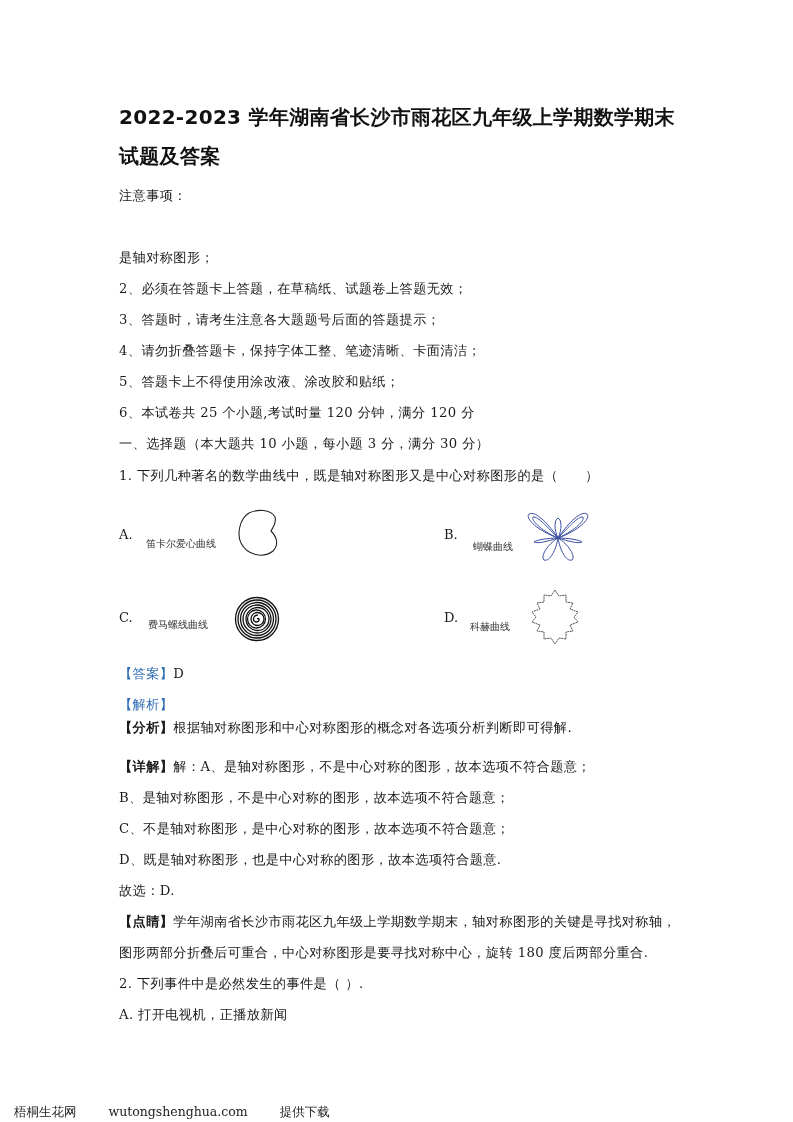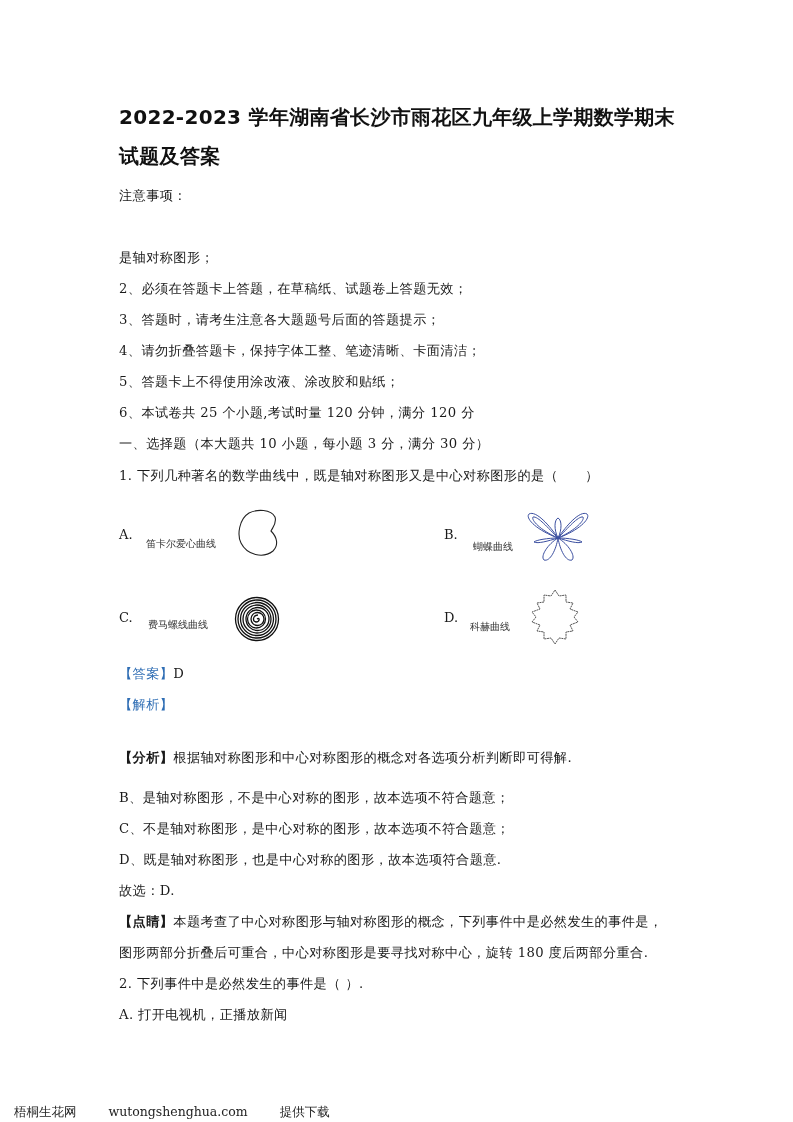--- a/index.html
+++ b/index.html
@@ -78,29 +78,32 @@
   <svg class="fig" style="left:526px; top:588px;" width="58" height="58" viewBox="0 0 58 58">
     <path d="M29 2 L33 8 L40 7 L40 14 L47 15 L44 21 L52 24 L48 29 L52 34 L44 37 L47 43 L40 44 L40 51 L33 50 L29 56 L25 50 L18 51 L18 44 L11 43 L14 37 L6 34 L10 29 L6 24 L14 21 L11 15 L18 14 L18 7 L25 8 Z" fill="none" stroke="#444" stroke-width="0.9" stroke-dasharray="2 0.6"></path>
   </svg>
 
   <div class="line" style="top:665px;">
     <span class="blue">【答案】</span><span>D</span>
   </div>
   <div class="line" style="top:696px;">
     <span class="blue">【解析】</span>
   </div>
-  <div class="line" style="top:749px;text-align:center;">
+  <div class="line" style="top:719px;text-align:center;">
     <span class="bold-br">【分析】</span><span>根据轴对称图形和中心对称图形的概念对各选项分析判断即可得解.</span>
+  </div>
+  <div class="line" style="top:758px;">
+    <span class="bold-br">【详解】</span><span>解：A、是轴对称图形，不是中心对称的图形，故本选项不符合题意；</span>
   </div>
   <div class="line" style="top:789px;">B、是轴对称图形，不是中心对称的图形，故本选项不符合题意；</div>
   <div class="line" style="top:820px;">C、不是轴对称图形，是中心对称的图形，故本选项不符合题意；</div>
   <div class="line" style="top:851px;">D、既是轴对称图形，也是中心对称的图形，故本选项符合题意.</div>
   <div class="line" style="top:882px;">故选：D.</div>
   <div class="line" style="top:913px;">
-    <span class="bold-br">【点睛】</span><span>本题考查了中心对称图形与轴对称图形的概念，下列事件中是必然发生的事件是，</span>
+    <span class="bold-br">【点睛】</span><span>学年湖南省长沙市雨花区九年级上学期数学期末，轴对称图形的关键是寻找对称轴，</span>
   </div>
   <div class="line" style="top:944px;">图形两部分折叠后可重合，中心对称图形是要寻找对称中心，旋转 180 度后两部分重合.</div>
 
   <div class="line" style="top:975px;">2. 下列事件中是必然发生的事件是（ ）.</div>
   <div class="line" style="top:1006px;">A. 打开电视机，正播放新闻</div>
 
   <div class="footer">
     <span>梧桐生花网</span>
     <span>wutongshenghua.com</span>
     <span>提供下载</span>

